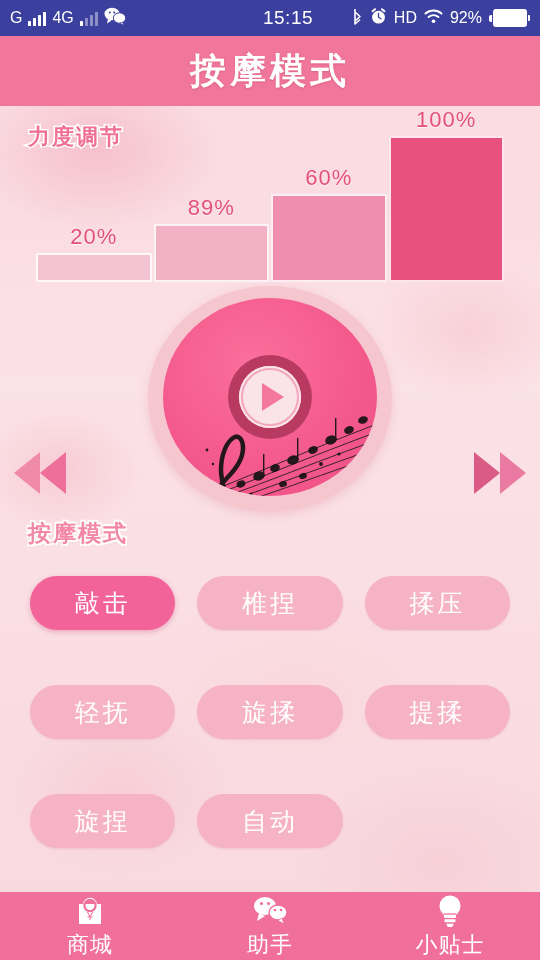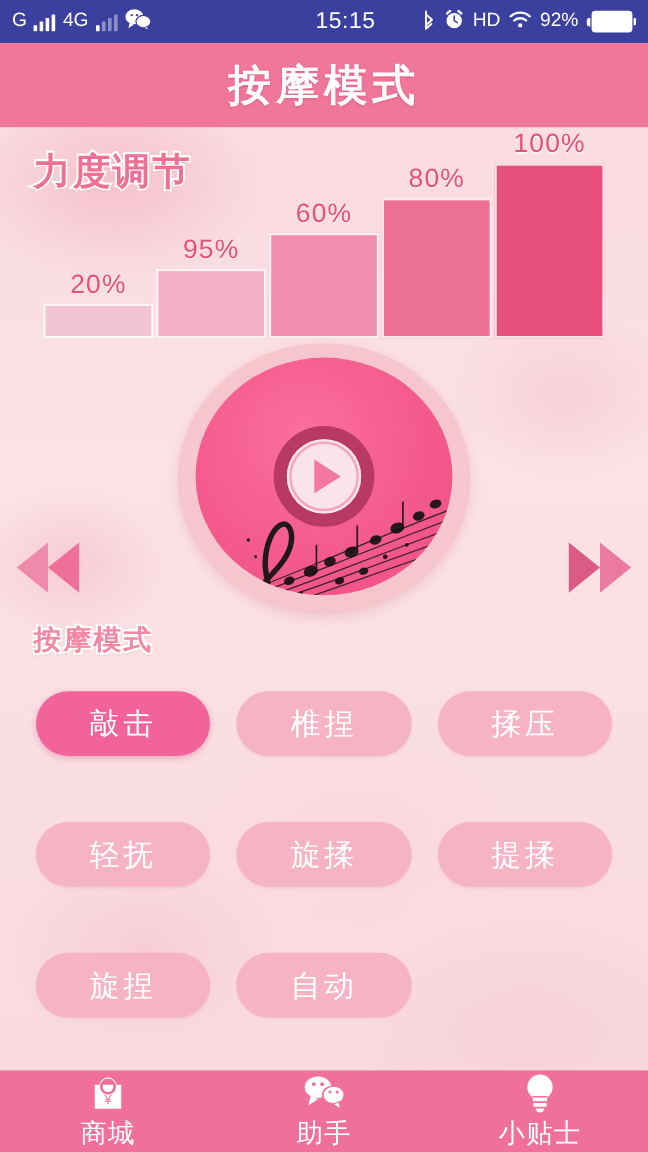--- a/index.html
+++ b/index.html
@@ -58,21 +58,21 @@
   }
   .header .title{
     color:#fff;font-size:36px;font-weight:bold;letter-spacing:4px;
     text-shadow:0 1px 2px rgba(180,60,95,.35);
   }
 
   
   .chart-wrap{position:absolute;left:0;top:106px;width:540px;height:176px;}
   .chart-label{
     position:absolute;left:28px;top:16px;
-    font-size:31px;font-weight:bold;letter-spacing:2px;
+    font-size:22px;font-weight:bold;letter-spacing:2px;
     color:#f06f94;
     -webkit-text-stroke:3px #fff;
     paint-order:stroke fill;
     text-shadow:
       1px 1px 0 #fff, -1px 1px 0 #fff, 1px -1px 0 #fff, -1px -1px 0 #fff,
       0 2px 1px rgba(230,130,160,.35);
   }
   .bars-area{
     position:absolute;left:36px;bottom:0;width:468px;height:146px;
     display:flex;align-items:flex-end;gap:2px;
@@ -250,29 +250,25 @@
 
   <div class="chart-wrap">
     <div class="chart-label">力度调节</div>
     <div class="bars-area" id="bars-area">
         <div class="barcol">
           <div class="bar" style="height: 20%; background: rgb(243, 196, 209);"></div>
           <div class="bar-val" style="bottom: calc(20% + 3px); margin-top: 13px;">20%</div>
         </div>
         <div class="barcol">
           <div class="bar" style="height: 40%; background: rgb(242, 177, 197);"></div>
-          <div class="bar-val" style="bottom: calc(40% + 3px);">95%</div>
+          <div class="bar-val" style="bottom: calc(40% + 3px);">89%</div>
         </div>
         <div class="barcol">
           <div class="bar" style="height: 60%; background: rgb(239, 142, 174);"></div>
           <div class="bar-val" style="bottom: calc(60% + 3px);">60%</div>
-        </div>
-        <div class="barcol">
-          <div class="bar" style="height: 80%; background: rgb(236, 111, 150);"></div>
-          <div class="bar-val" style="bottom: calc(80% + 3px);">80%</div>
         </div>
         <div class="barcol">
           <div class="bar" style="height: 100%; background: rgb(232, 81, 126);"></div>
           <div class="bar-val" style="bottom: calc(100% + 3px);">100%</div>
         </div>
       </div>
   </div>
 
   <div class="disc-area">
     <div class="disc-outer"></div>

